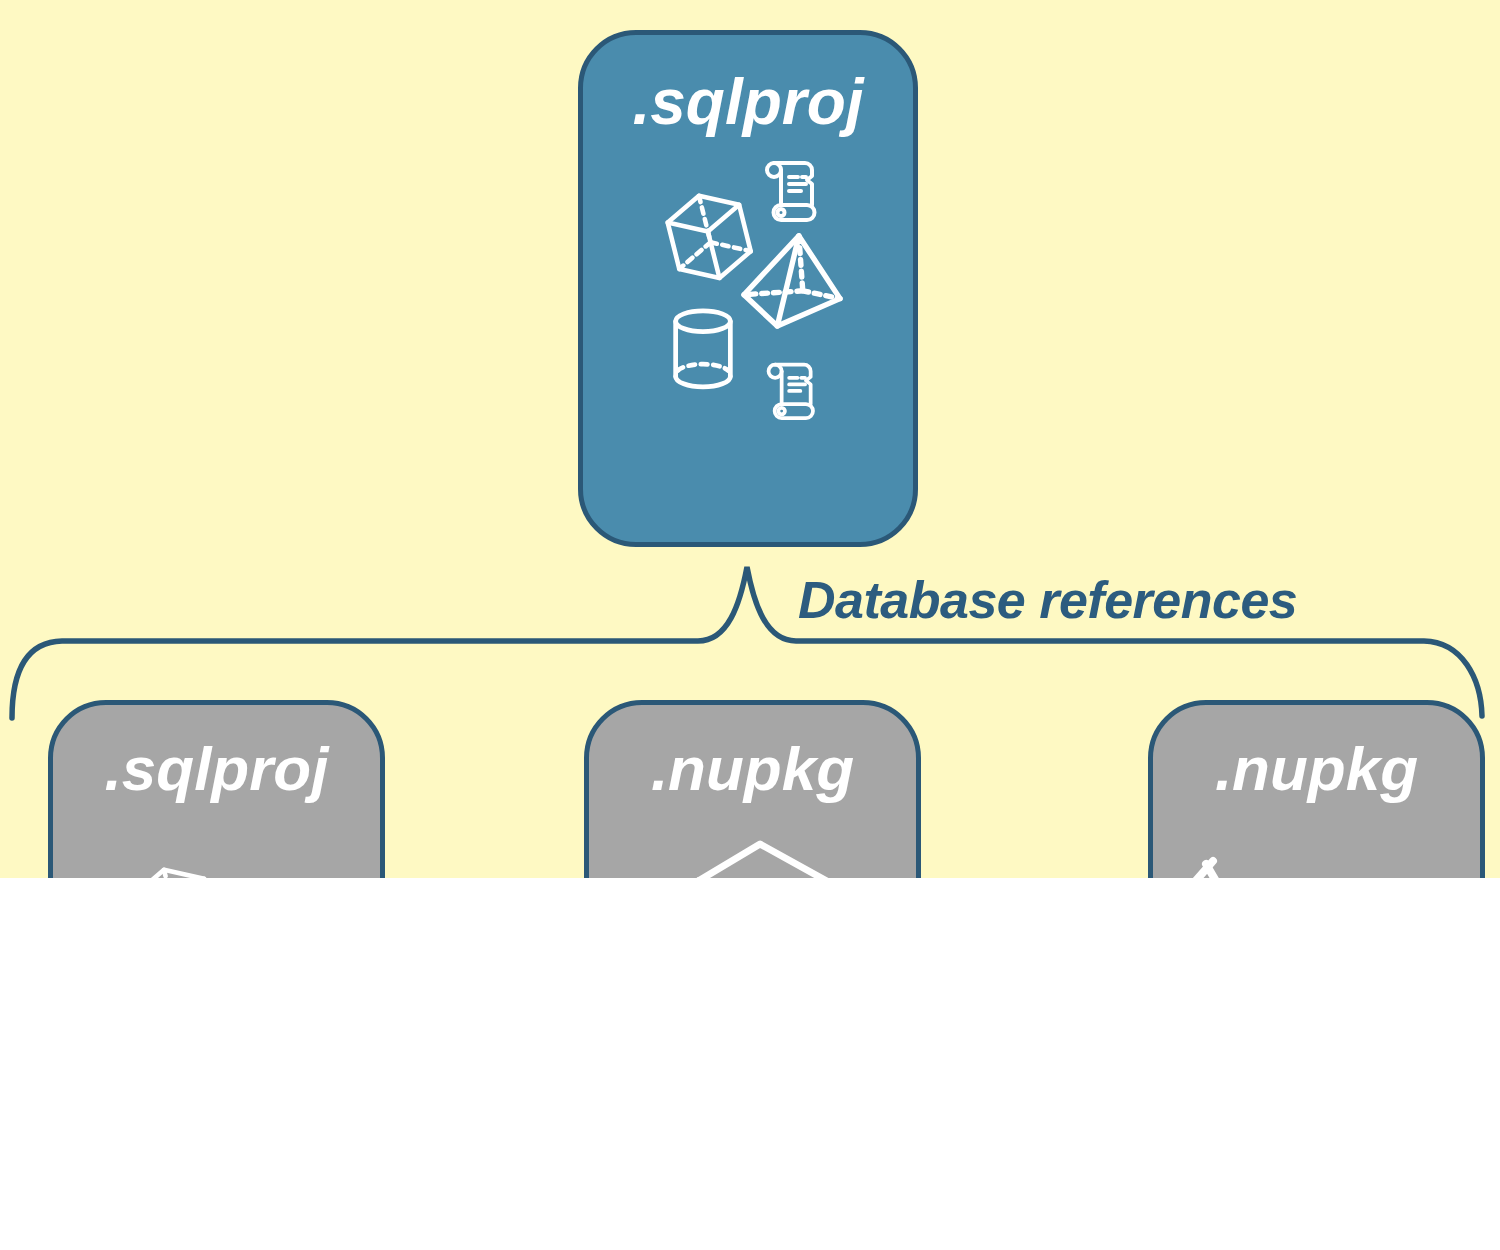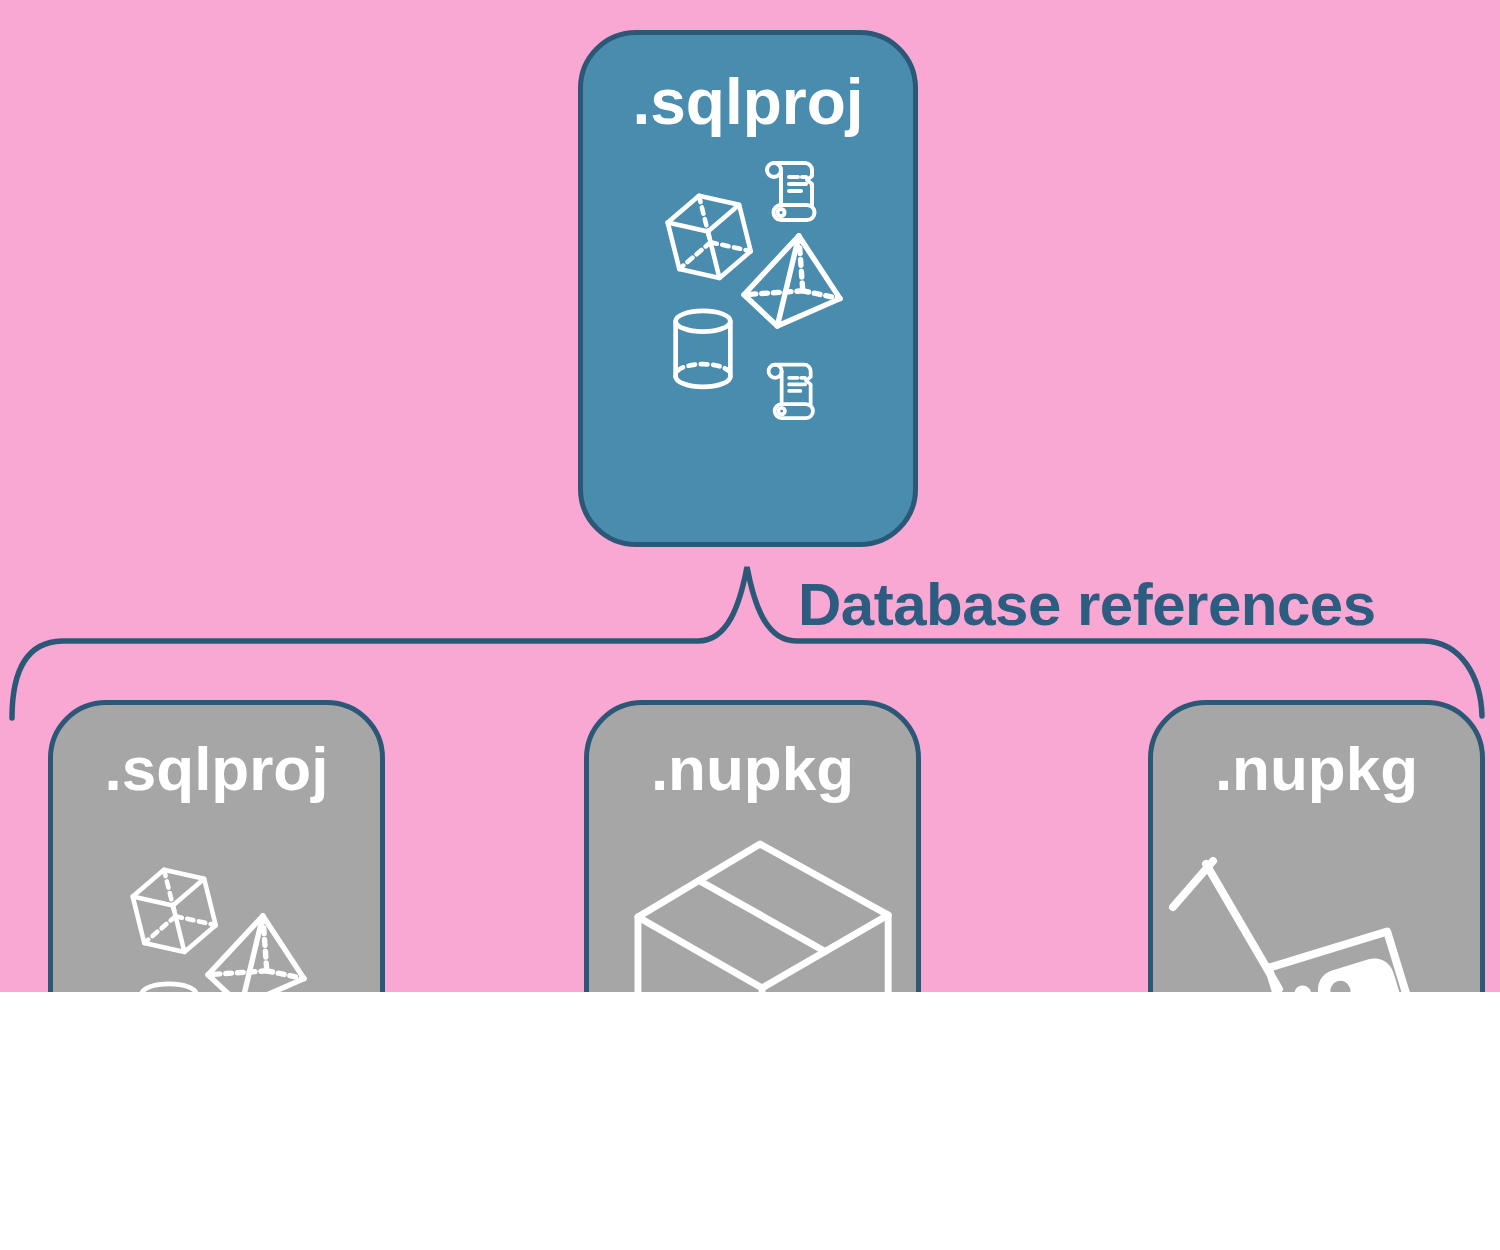--- a/index.html
+++ b/index.html
@@ -1,21 +1,22 @@
 <!DOCTYPE html>
 <html><head>
 <meta charset="utf-8">
 <style>
   html,body{margin:0;padding:0;background:#ffffff;}
   #stage{
     position:relative;
-    width:1500px;height:992px;
-    background:#f9a8d4;
+    width:1500px;height:878px;
+    background:#fef9c3;
     font-family:"Liberation Sans", sans-serif;
     overflow:hidden;
+    font-style:italic;
   }
   .card{
     position:absolute;
     border:5px solid #2B5877;
     border-radius:58px;
     box-sizing:border-box;
   }
   .card.parent{ background:#4A8CAD; left:578px; top:30px; width:340px; height:517px; }
   .card.child { background:#A6A6A6; top:700px; width:337px; height:525px; }
   .card.child.c1{ left:48px; }
@@ -27,21 +28,21 @@
     color:#ffffff;
     font-weight:bold;
     font-size:62px;
     letter-spacing:0px;
   }
   .card.parent .card-title{ top:30px; font-size:64px; }
   .icon{ position:absolute; }
   #brace-svg{ position:absolute; left:0; top:0; }
   #edge-label{
     position:absolute; left:798px; top:570px;
-    color:#2C5C7F; font-weight:bold; font-size:60px;
+    color:#2C5C7F; font-weight:bold; font-size:52px;
     letter-spacing:-0.5px; white-space:nowrap;
   }
 </style>
 </head>
 <body>
 
 <div id="stage">
 
   <div class="card parent">
     <div class="card-title">.sqlproj</div>

